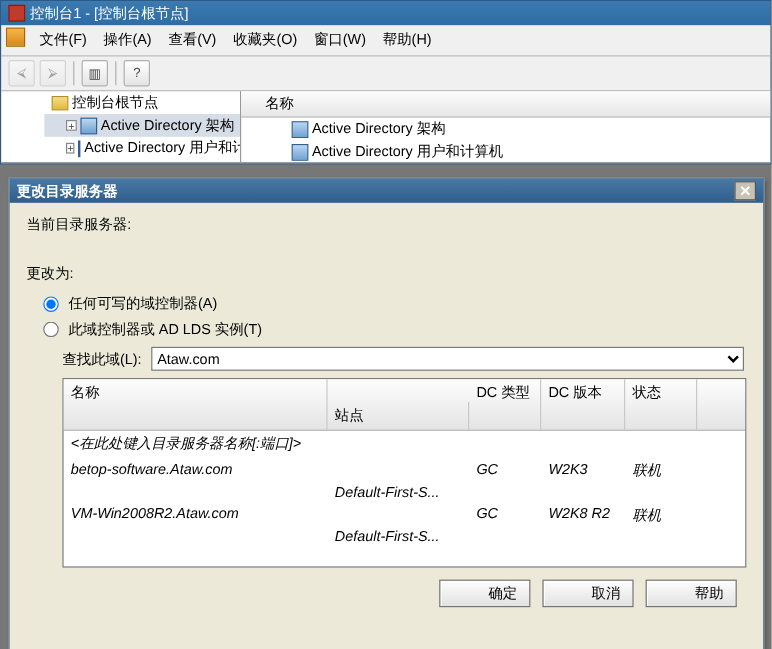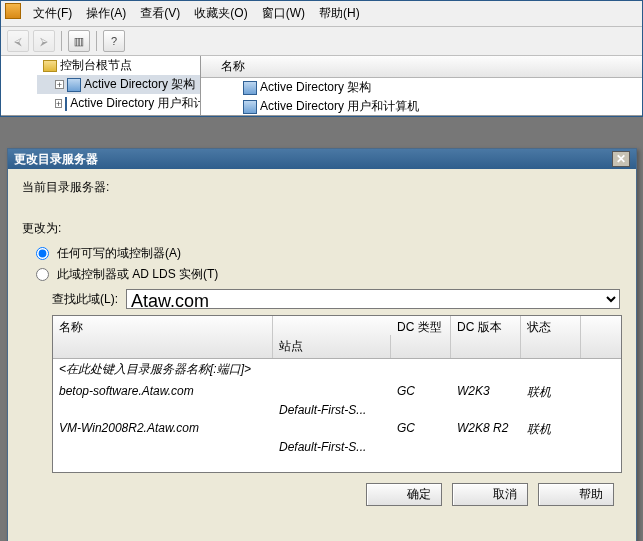--- a/index.html
+++ b/index.html
@@ -121,21 +121,21 @@
     display:flex;align-items:center;justify-content:center;font-size:12px;line-height:12px;
     font-family:Arial;cursor:default;
   }
   .dlg-body { padding: 10px 14px 8px 14px; flex:1; display:flex; flex-direction:column; }
   .label { margin-bottom: 6px; }
   .section-gap { height: 18px; }
   .radio-row { padding: 2px 2px 2px 14px; display:flex; align-items:center; gap:4px; }
   .radio-row input { margin:0 4px 0 0; }
   .find-row { display:flex; align-items:center; gap:8px; padding:4px 2px 6px 30px; }
   .find-row select {
-    flex:1; font-size:18px; font-family:inherit;
+    flex:1; font-size:12px; font-family:inherit;
     border:1px solid #7a7a7a; height:20px; background:#fff;
   }
   .grid {
     border:1px solid #7a7a7a;
     margin:0 0 0 30px;
     background:#fff;
     height:158px;
     overflow:hidden;
   }
   .grid-header {
@@ -163,20 +163,24 @@
     font-size:12px; font-family:inherit;
     cursor:default;
     box-shadow: 1px 1px 0 #fff inset;
     padding-left: 36px;
   }
 </style>
 </head>
 <body>
 
 <div class="outer-window">
+  <div class="outer-title">
+    <span class="icon"></span>
+    <span>控制台1 - [控制台根节点]</span>
+  </div>
   <div class="menubar">
     <span class="icon-app"></span>
     <span class="menu-item">文件(F)</span>
     <span class="menu-item">操作(A)</span>
     <span class="menu-item">查看(V)</span>
     <span class="menu-item">收藏夹(O)</span>
     <span class="menu-item">窗口(W)</span>
     <span class="menu-item">帮助(H)</span>
   </div>
   <div class="toolbar">

